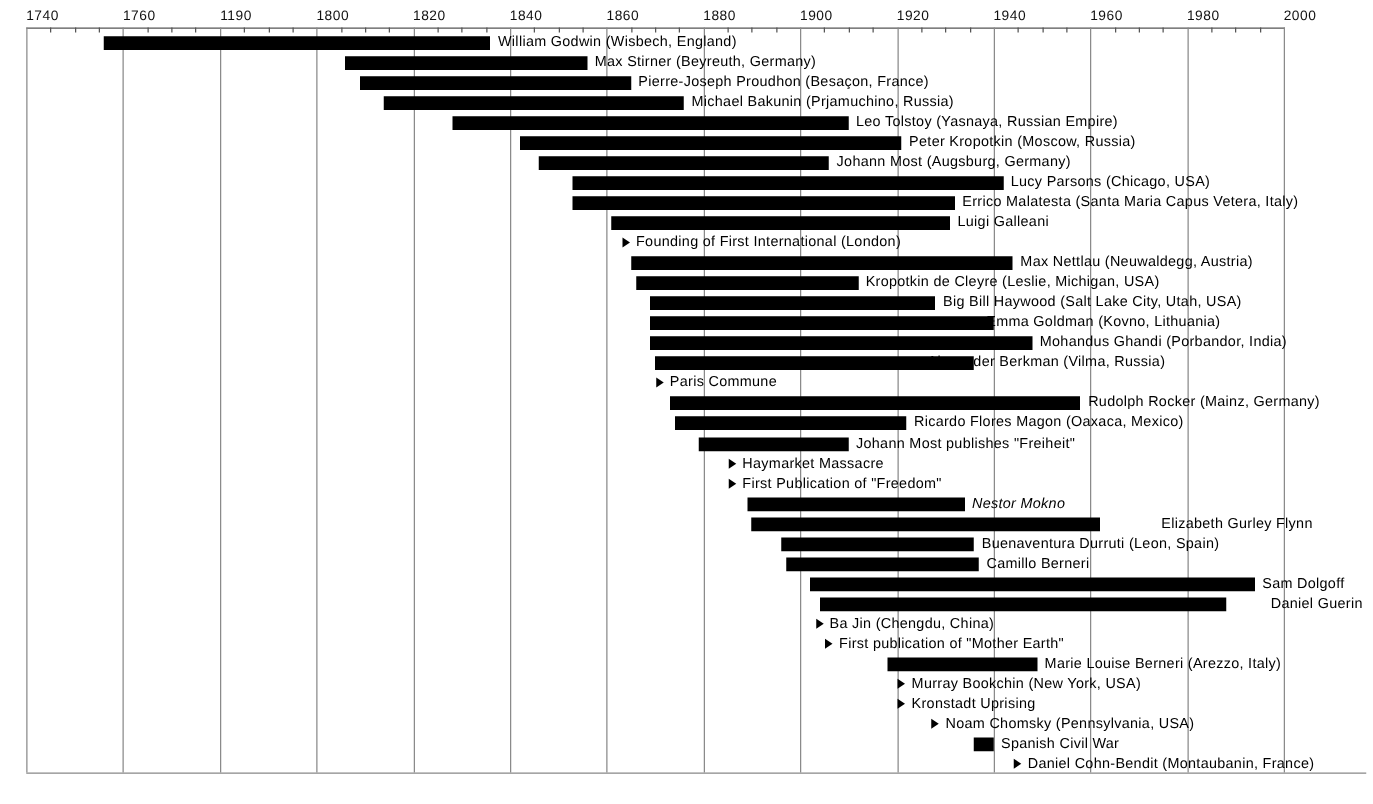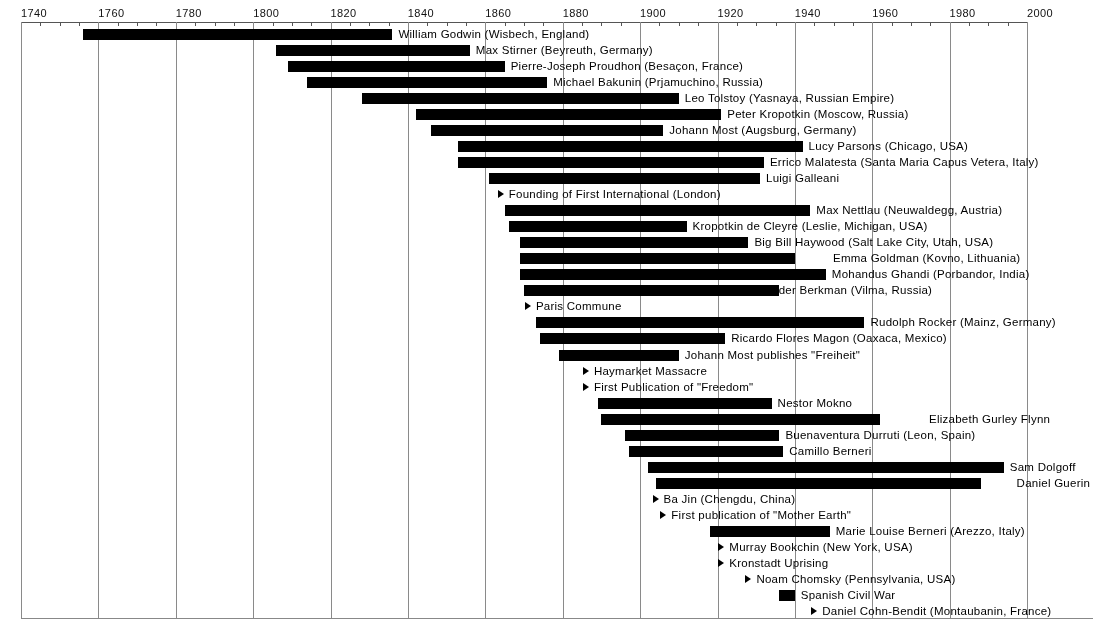--- a/index.html
+++ b/index.html
@@ -24,21 +24,21 @@
 
 <div id="chart">
   <div id="plot-area"></div>
 <div class="axis-line-top" style="left: 21px; width: 1007px;"></div>
     <div class="axis-line-bottom" style="left: 21px; width: 1072px;"></div>
     <div class="gridline" style="left: 21px;"></div>
     <div class="axis-label" style="left: 34px;">1740</div>
     <div class="gridline" style="left: 98.4px;"></div>
     <div class="axis-label" style="left: 111.4px;">1760</div>
     <div class="gridline" style="left: 175.8px;"></div>
-    <div class="axis-label" style="left: 188.8px;">1780</div>
+    <div class="axis-label" style="left: 188.8px;">1190</div>
     <div class="gridline" style="left: 253.2px;"></div>
     <div class="axis-label" style="left: 266.2px;">1800</div>
     <div class="gridline" style="left: 330.5px;"></div>
     <div class="axis-label" style="left: 343.5px;">1820</div>
     <div class="gridline" style="left: 407.9px;"></div>
     <div class="axis-label" style="left: 420.9px;">1840</div>
     <div class="gridline" style="left: 485.3px;"></div>
     <div class="axis-label" style="left: 498.3px;">1860</div>
     <div class="gridline" style="left: 562.7px;"></div>
     <div class="axis-label" style="left: 575.7px;">1880</div>
@@ -115,39 +115,39 @@
     <div class="row-label" style="left: 766px; top: 172px;">Luigi Galleani</div>
     <div class="event-marker" style="left: 497.8px; top: 190px;"></div>
     <div class="row-label" style="left: 508.8px; top: 188px;">Founding of First International (London)</div>
     <div class="bar" style="left: 504.7px; top: 205.1px; width: 305.7px;"></div>
     <div class="row-label" style="left: 816.3px; top: 204.1px;">Max Nettlau (Neuwaldegg, Austria)</div>
     <div class="bar" style="left: 508.5px; top: 221.1px; width: 178px;"></div>
     <div class="row-label" style="left: 692.5px; top: 220.1px;">Kropotkin de Cleyre (Leslie, Michigan, USA)</div>
     <div class="bar" style="left: 520.1px; top: 237.2px; width: 228.3px;"></div>
     <div class="row-label" style="left: 754.4px; top: 236.2px;">Big Bill Haywood (Salt Lake City, Utah, USA)</div>
     <div class="bar" style="left: 520.1px; top: 253.2px; width: 274.7px;"></div>
-    <div class="row-label" style="left: 833px; top: 252.2px;">Emma Goldman (Kovno, Lithuania)</div>
+    <div class="row-label" style="left: 789px; top: 252.2px;">Emma Goldman (Kovno, Lithuania)</div>
     <div class="bar" style="left: 520.1px; top: 269.3px; width: 305.7px;"></div>
     <div class="row-label" style="left: 831.8px; top: 268.3px;">Mohandus Ghandi (Porbandor, India)</div>
     <div class="bar" style="left: 524px; top: 285.3px; width: 255.4px;"></div>
     <div class="row-label" style="left: 742px; top: 284.3px;">Alexander Berkman (Vilma, Russia)</div>
     <div class="event-marker" style="left: 524.9px; top: 302.4px;"></div>
     <div class="row-label" style="left: 535.9px; top: 300.4px;">Paris Commune</div>
     <div class="bar" style="left: 535.6px; top: 317.4px; width: 328.9px;"></div>
     <div class="row-label" style="left: 870.5px; top: 316.4px;">Rudolph Rocker (Mainz, Germany)</div>
     <div class="bar" style="left: 539.5px; top: 333.4px; width: 185.7px;"></div>
     <div class="row-label" style="left: 731.2px; top: 332.4px;">Ricardo Flores Magon (Oaxaca, Mexico)</div>
     <div class="bar" style="left: 558.8px; top: 349.5px; width: 119.9px;"></div>
     <div class="row-label" style="left: 684.8px; top: 348.5px;">Johann Most publishes "Freiheit"</div>
     <div class="event-marker" style="left: 582.9px; top: 366.6px;"></div>
     <div class="row-label" style="left: 593.9px; top: 364.6px;">Haymarket Massacre</div>
     <div class="event-marker" style="left: 582.9px; top: 382.6px;"></div>
     <div class="row-label" style="left: 593.9px; top: 380.6px;">First Publication of "Freedom"</div>
     <div class="bar" style="left: 597.5px; top: 397.7px; width: 174.1px;"></div>
-    <div class="row-label" style="left: 777.6px; top: 396.7px;">Nestor Mokno</div>
+    <div class="row-label" style="left: 777.6px; top: 396.7px; font-style: italic;">Nestor Mokno</div>
     <div class="bar" style="left: 601.4px; top: 413.7px; width: 278.6px;"></div>
     <div class="row-label" style="left: 929px; top: 412.7px; text-align: center;">Elizabeth Gurley Flynn</div>
     <div class="bar" style="left: 624.6px; top: 429.8px; width: 154.8px;"></div>
     <div class="row-label" style="left: 785.4px; top: 428.8px;">Buenaventura Durruti (Leon, Spain)</div>
     <div class="bar" style="left: 628.5px; top: 445.8px; width: 154.8px;"></div>
     <div class="row-label" style="left: 789.2px; top: 444.8px;">Camillo Berneri</div>
     <div class="bar" style="left: 647.8px; top: 461.9px; width: 356px;"></div>
     <div class="row-label" style="left: 1009.8px; top: 460.9px;">Sam Dolgoff</div>
     <div class="bar" style="left: 655.6px; top: 477.9px; width: 325px;"></div>
     <div class="row-label" style="left: 986.6px; top: 476.9px; margin-left: 30px;">Daniel Guerin</div>

